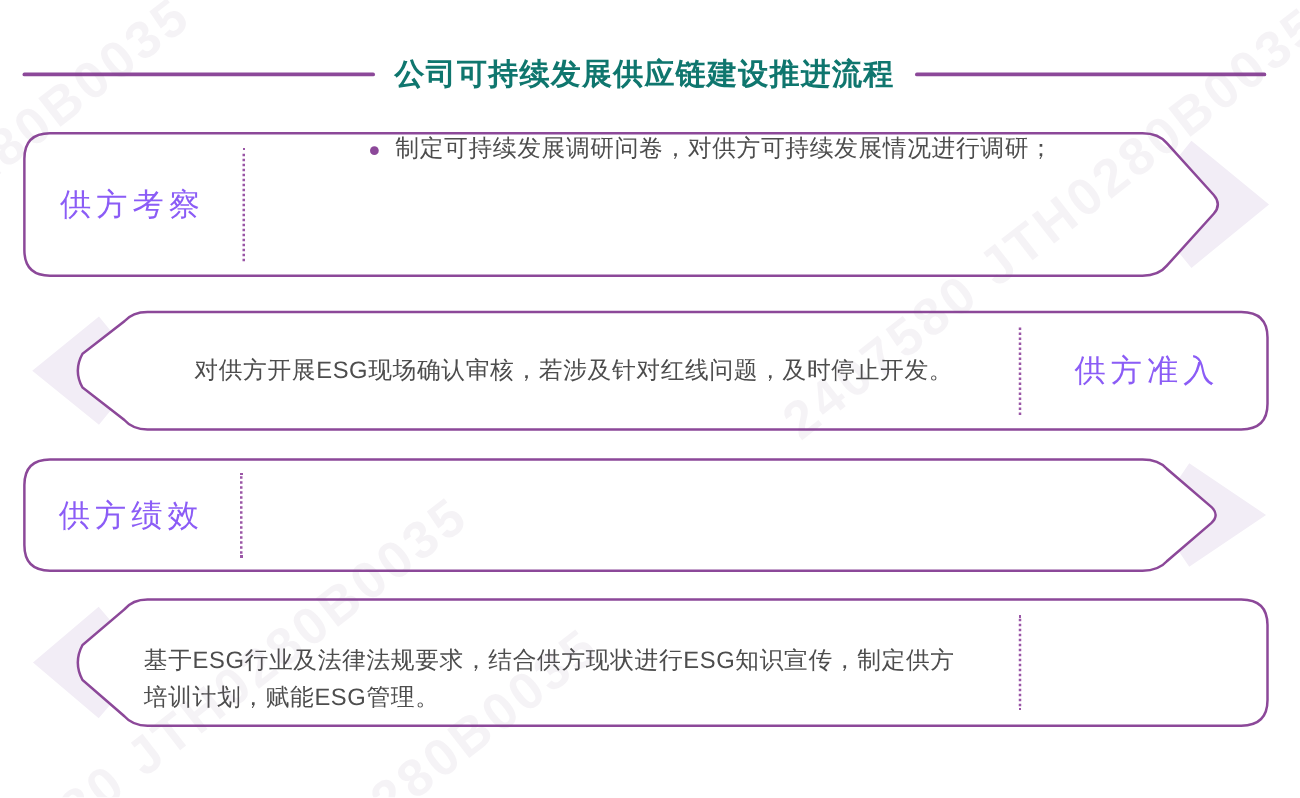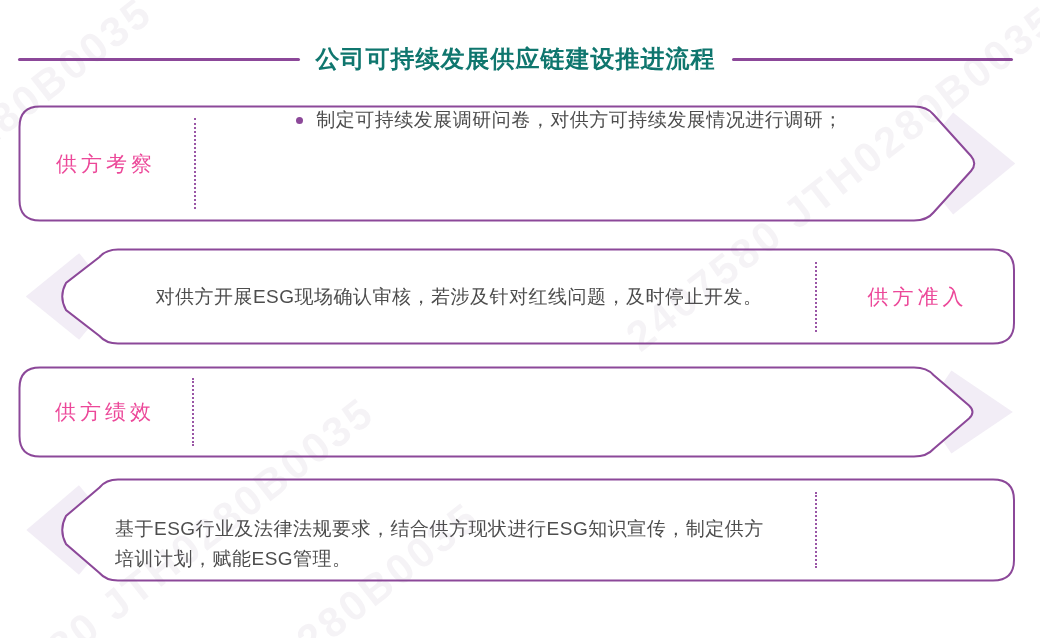--- a/index.html
+++ b/index.html
@@ -31,21 +31,21 @@
   
   .row { position:absolute; left:18px; width:1012px; z-index:1; }
   .row1 { top:105px; height:117px; }
   .row2 { top:248px; height:97px;  }
   .row3 { top:366px; height:92px;  }
   .row4 { top:478px; height:104px; }
   .row svg { position:absolute; left:0; top:0; display:block; }
   .stage-label {
     position:absolute; top:0; bottom:0;
     display:flex; align-items:center; justify-content:center;
-    color:#ec4899; font-size:21px; letter-spacing:4px; white-space:nowrap;
+    color:#8b5cf6; font-size:25px; letter-spacing:4px; white-space:nowrap;
   }
   .label-l { left:0;    width:176px; }
   .label-r { left:799px; right:12px; }
   .row3 .label-l { width:174px; }
   .divider { position:absolute; width:0; border-left:2px dotted #9a56a6; }
   .div1 { left:176px; top:13px; bottom:13px; }
   .div2 { left:797px; top:14px; bottom:13px; }
   .div3 { left:174px; top:12px; bottom:12px; }
   .div4 { left:797px; top:14px; bottom:14px; }
   .content {

